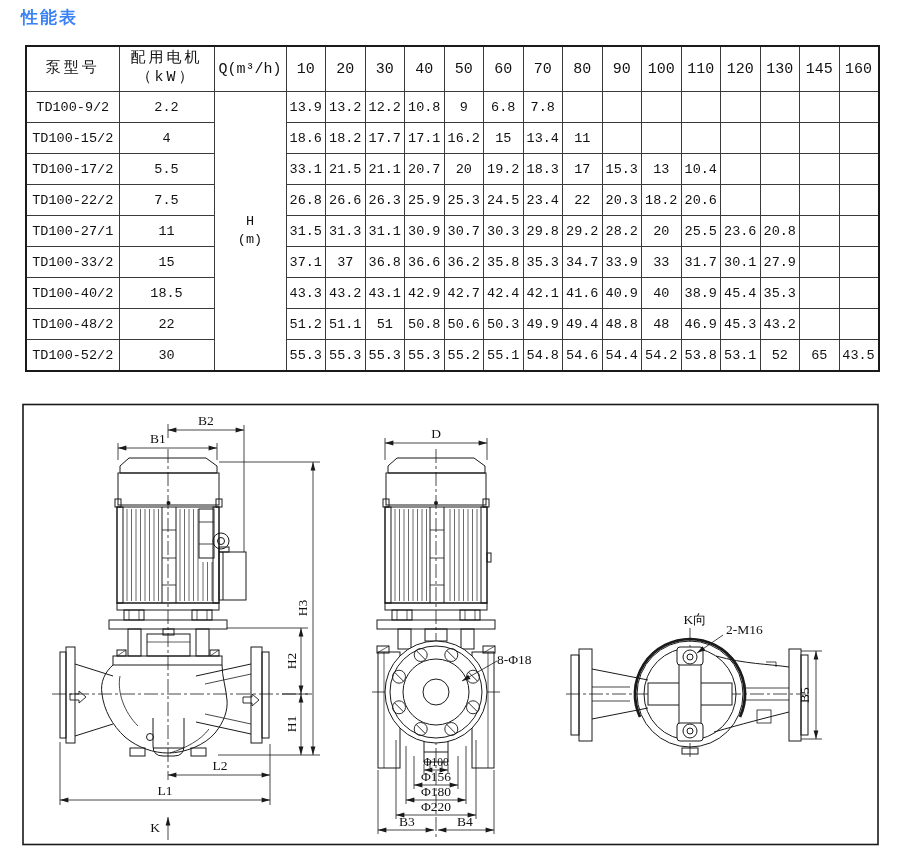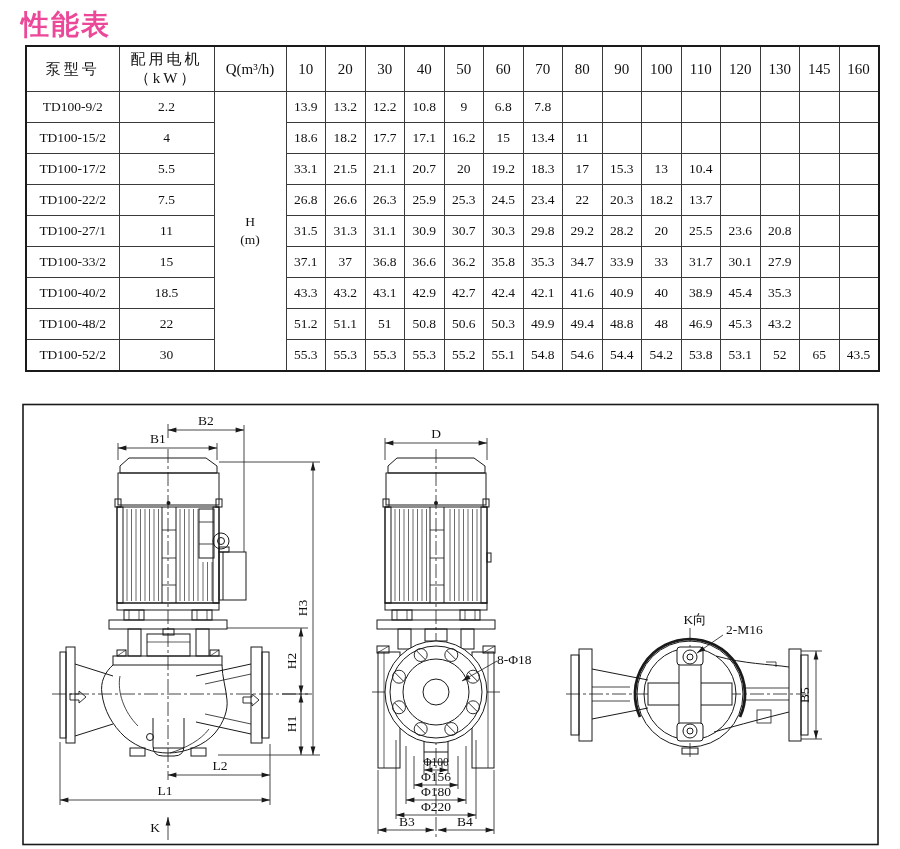--- a/index.html
+++ b/index.html
@@ -1,20 +1,20 @@
 <!DOCTYPE html>
 <html><head>
 <meta charset="utf-8">
 <style>
   html,body{margin:0;padding:0;background:#ffffff;}
   body{width:900px;height:849px;position:relative;font-family:"Liberation Serif","DejaVu Serif",serif;color:#111;}
   #title{position:absolute;left:21px;top:6px;font-family:Liberation Mono, monospace;
-         font-weight:bold;font-size:28px;letter-spacing:2px;color:#ec4899;}
+         font-weight:bold;font-size:17px;letter-spacing:2px;color:#3b82f6;}
   #perf-table{position:absolute;left:25px;top:45px;border-collapse:collapse;table-layout:fixed;width:853px;
-              border:2px solid #1a1a1a;}
+              border:2px solid #1a1a1a;font-family:Liberation Mono, monospace;}
   #perf-table th,#perf-table td{border:1px solid #3a3a3a;text-align:center;vertical-align:middle;
               font-weight:normal;padding:0;overflow:hidden;}
   #perf-table thead th{height:44px;font-size:15px;}
   th.zh{font-size:14.5px;letter-spacing:3px;white-space:pre-line;line-height:1.25;}
   #perf-table tbody td{height:30px;font-size:13.5px;}
   td.model{font-size:13.5px;}
   td.qcell{font-size:15px;line-height:1.35;white-space:pre-line;}
   col.c-model{width:93px;} col.c-motor{width:95px;} col.c-q{width:72px;} col.c-v{width:39.5px;}
   #drawing{position:absolute;left:0;top:0;}
   svg text{font-family:"Liberation Serif","DejaVu Serif",serif;fill:#111;}
@@ -136,21 +136,21 @@
         <td>26.8</td>
         <td>26.6</td>
         <td>26.3</td>
         <td>25.9</td>
         <td>25.3</td>
         <td>24.5</td>
         <td>23.4</td>
         <td>22</td>
         <td>20.3</td>
         <td>18.2</td>
-        <td>13.7</td>
+        <td>20.6</td>
         <td></td>
         <td></td>
         <td></td>
         <td></td>
       </tr>
       <tr>
         <td class="model">TD100-27/1</td>
         <td>11</td>
         <td>31.5</td>
         <td>31.3</td>

